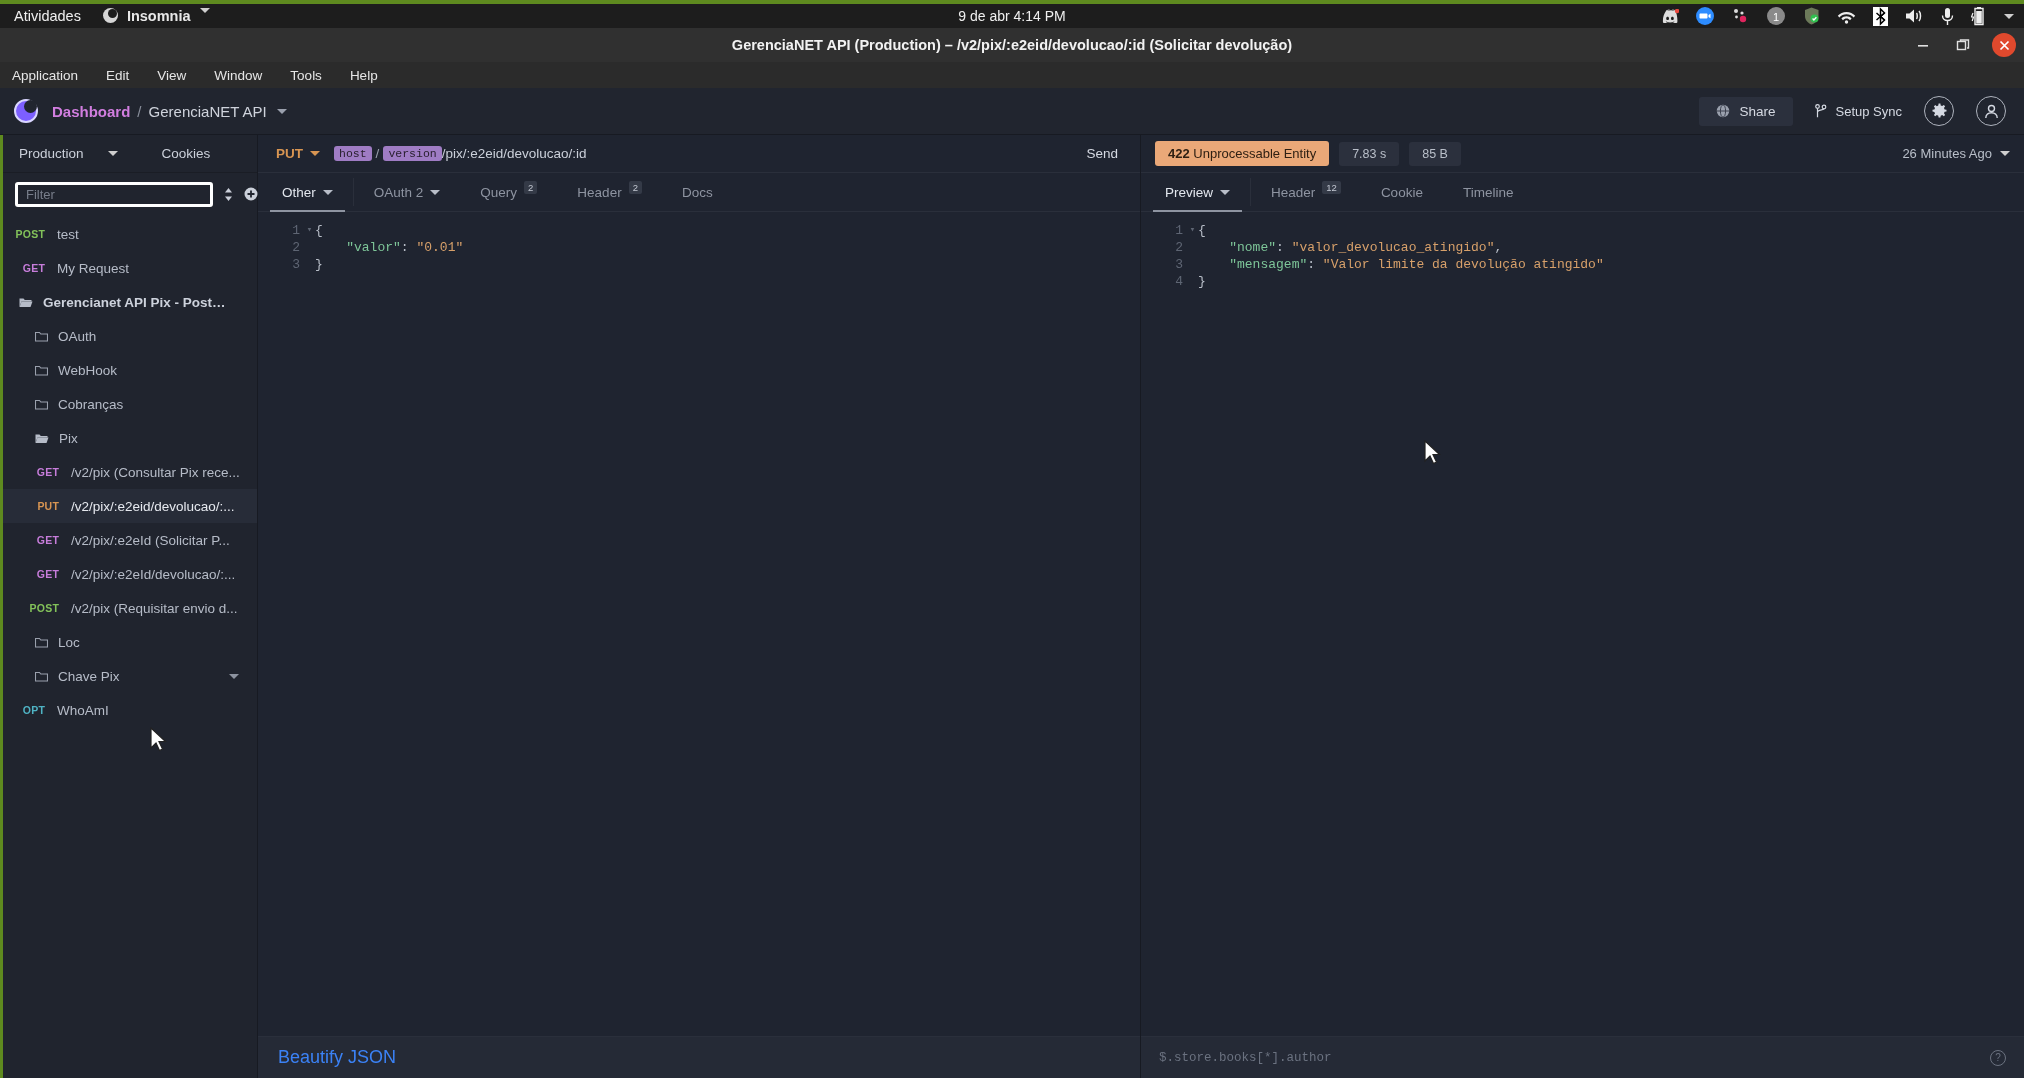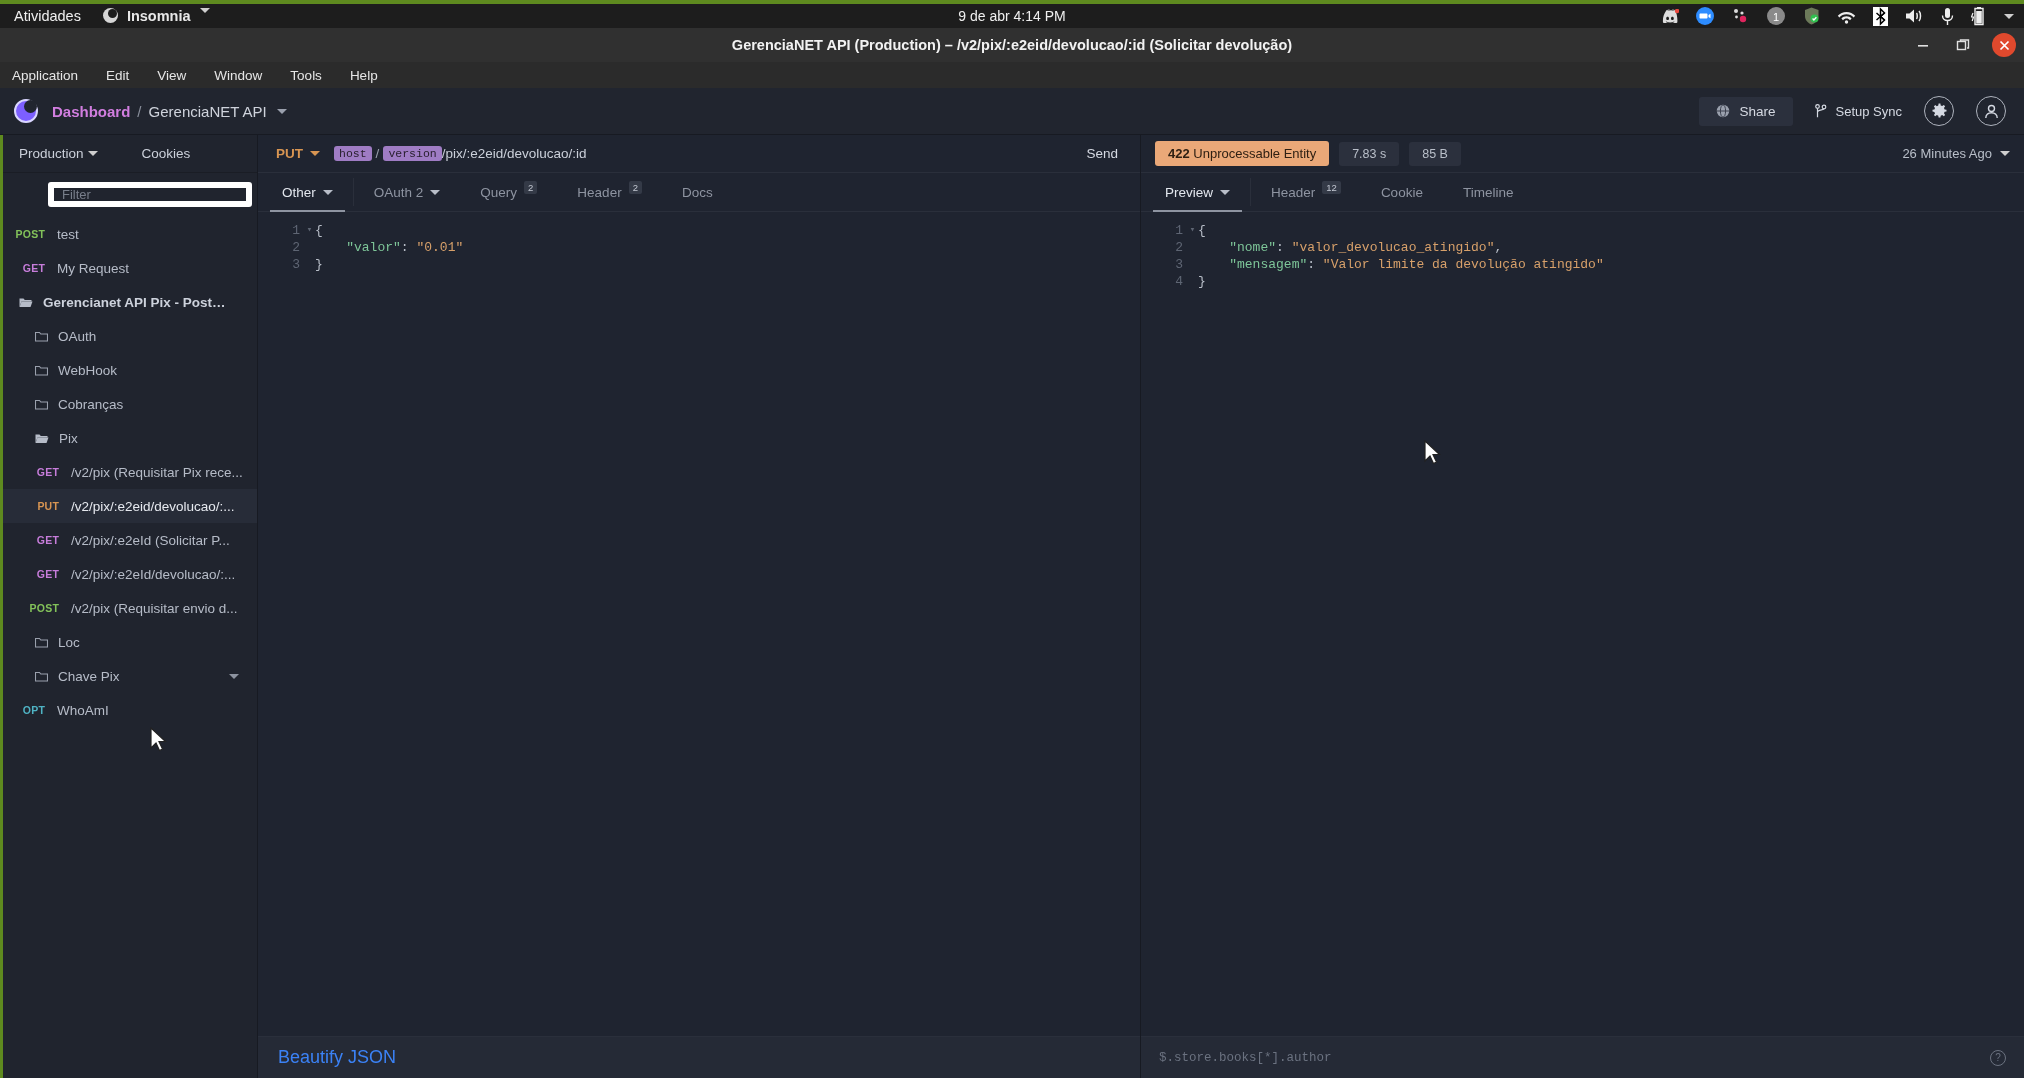--- a/index.html
+++ b/index.html
@@ -108,30 +108,29 @@
   
   .sidebar {
     width: 258px; background: #20242e; border-right: 1px solid #171a22;
     display: flex; flex-direction: column;
     border-left: 3px solid #5e8a1f;
   }
   .sb-env {
     height: 38px; display:flex; align-items:center; font-size:13.5px; color:#cbd0da;
     border-bottom: 1px solid #1a1d25;
   }
-  .sb-env-name { display:flex; align-items:center; gap:4px; padding-left:16px; cursor:pointer; }
+  .sb-env-name { display:flex; align-items:center; gap:24px; padding-left:16px; cursor:pointer; }
   .sb-cookies { margin-left: 44px; cursor:pointer; }
   .sb-filter-row {
     height: 42px; display: flex; align-items: center; gap: 10px; padding: 0 12px;
   }
   .filter-input {
-    flex: 1; height: 25px; background: transparent; border: 6px solid #ffffff;
+    flex: 1; height: 25px; background: transparent; border: 3px solid #ffffff;
     border-radius: 3px; color: #cbd0da; font-size: 13px; padding: 0 8px;
     font-family: "Liberation Sans", sans-serif;
-    margin-left: 33px;
   }
   .filter-input::placeholder { color: #787e8b; }
   .sort-ico, .plus-ico { color: #cbd0da; display:flex; align-items:center; gap:3px; cursor:pointer; }
 
   .sb-list { flex: 1; overflow: hidden; padding-top: 2px; }
   .row {
     height: 34px; display: flex; align-items: center; font-size: 13.5px;
     color: #b6bcc8; cursor: pointer; position: relative;
   }
   .row.selected { background: #272c38; }
@@ -480,21 +479,21 @@
           <span class="fico">
             <svg width="14" height="11" viewBox="0 0 14 11">
               <path d="M0.5 1.5h4l1.3 1.5h6.7v1.5H2.5L.5 10z" fill="#b6bcc8"></path>
               <path d="M2.5 4.5h11L11.5 10H.5z" fill="#b6bcc8"></path>
             </svg>
           </span>
           <span class="fname">Pix</span>
         </div>
         <div class="row indent-req">
           <span class="meth m-get">GET</span>
-          <span class="lbl">/v2/pix (Requisitar Pix rece...</span>
+          <span class="lbl">/v2/pix (Consultar Pix rece...</span>
         </div>
         <div class="row selected indent-req">
           <span class="meth m-put">PUT</span>
           <span class="lbl">/v2/pix/:e2eid/devolucao/:...</span>
         </div>
         <div class="row indent-req">
           <span class="meth m-get">GET</span>
           <span class="lbl">/v2/pix/:e2eId (Solicitar P...</span>
         </div>
         <div class="row indent-req">

